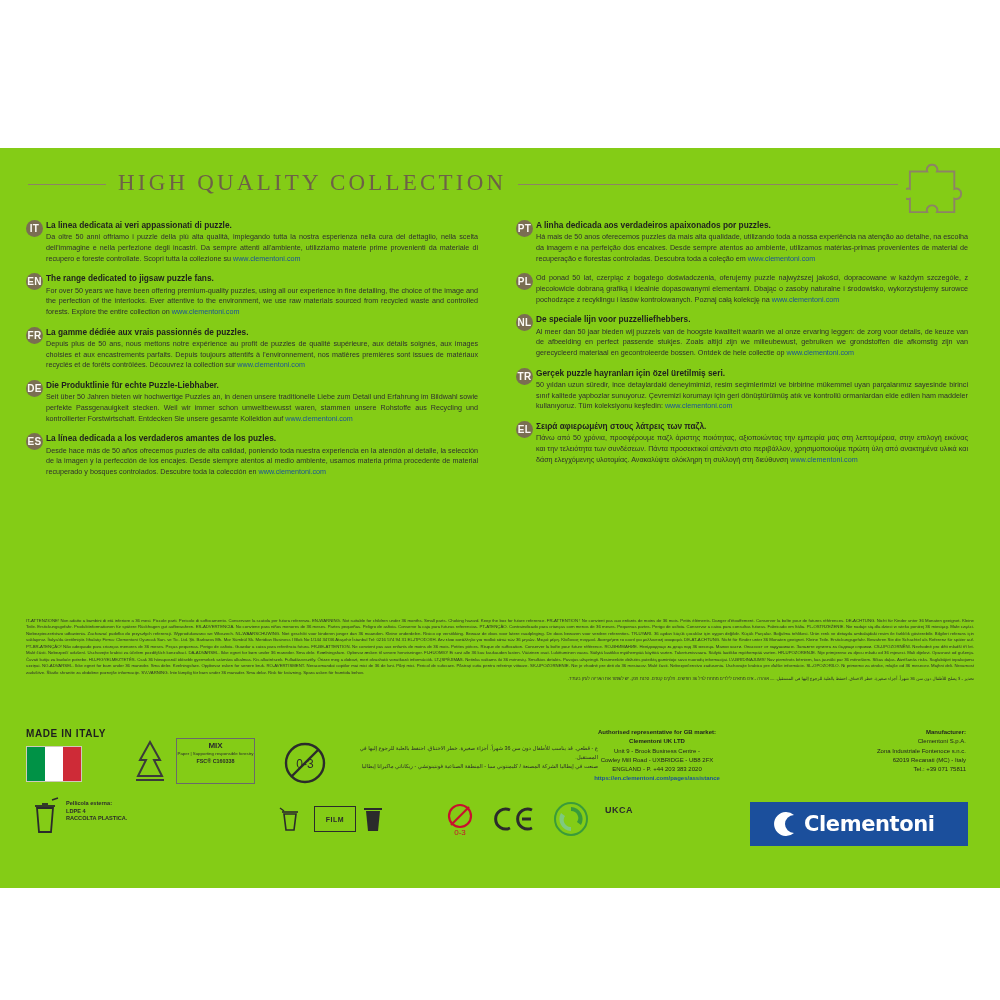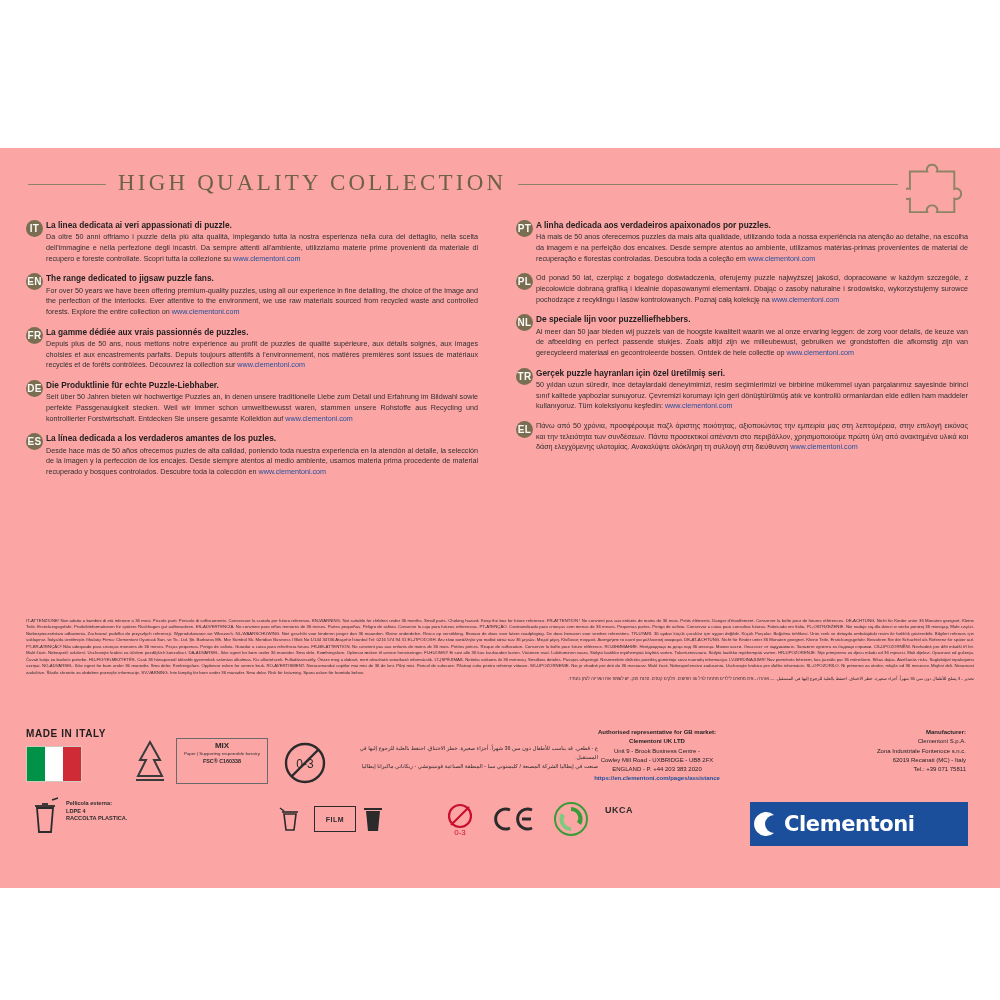--- a/index.html
+++ b/index.html
@@ -21,21 +21,21 @@
     width: 1000px;
     height: 1000px;
     background: #ffffff;
   }
   .sheet {
     position: absolute;
     left: 0;
     top: 148px;
     width: 1000px;
     height: 740px;
-    background: #fca5a5;
+    background: #84cc16;
   }
 
   
   .header {
     position: absolute;
     left: 28px;
     top: 14px;
     right: 28px;
     height: 52px;
   }
@@ -166,21 +166,21 @@
   }
   .flag i { flex: 1 1 auto; display: block; height: 100%; }
   .flag .g { background: #009246; }
   .flag .w { background: #ffffff; }
   .flag .r { background: #ce2b37; }
 
   .fsc {
     position: absolute;
     left: 150px;
     top: 10px;
-    width: 92px;
+    width: 79px;
     height: 46px;
     border: 1px solid #6a6a6a;
     text-align: center;
     padding-top: 2px;
     box-sizing: border-box;
   }
   .fsc .t1 { font-size: 8px; font-weight: bold; }
   .fsc .t2 { font-size: 4.4px; line-height: 1.15; margin-top: 1px; }
   .fsc .t3 { font-size: 5.4px; font-weight: bold; margin-top: 2px; }
   .fsc-tree {
@@ -274,21 +274,21 @@
 
   .logo {
     position: absolute;
     right: 6px;
     top: 74px;
     width: 218px;
     height: 44px;
     background: #1b4f9c;
     display: flex;
     align-items: center;
-    padding-left: 0;
+    padding-left: 20px;
     box-sizing: border-box;
     margin-left: 33px;
   }
   .logo .swoosh {
     width: 30px;
     height: 30px;
     margin-right: 4px;
     flex: 0 0 auto;
   }
   .logo .name {
@@ -389,20 +389,21 @@
           <div class="badge">TR</div>
           <div class="lang-body">
             <div class="lang-head">Gerçek puzzle hayranları için özel üretilmiş seri.</div>
             <div class="lang-text"><span>50 yıldan uzun süredir, ince detaylardaki deneyimimizi, resim seçimlerimizi ve birbirine mükemmel uyan parçalarımız sayesinde birinci sınıf kalitede yapbozlar sunuyoruz. Çevremizi korumayı için geri dönüştürülmüş atık ve kontrollü ormanlardan elde edilen ham maddeler kullanıyoruz. Tüm koleksiyonu keşfedin: </span><span class="url">www.clementoni.com</span></div>
           </div>
         </div>
 
         <div class="lang-block">
           <div class="badge">EL</div>
           <div class="lang-body">
+            <div class="lang-head">Σειρά αφιερωμένη στους λάτρεις των παζλ.</div>
             <div class="lang-text"><span>Πάνω από 50 χρόνια, προσφέρουμε παζλ άριστης ποιότητας, αξιοποιώντας την εμπειρία μας στη λεπτομέρεια, στην επιλογή εικόνας και την τελειότητα των συνδέσεων. Πάντα προσεκτικοί απέναντι στο περιβάλλον, χρησιμοποιούμε πρώτη ύλη από ανακτημένα υλικά και δάση ελεγχόμενης υλοτομίας. Ανακαλύψτε ολόκληρη τη συλλογή στη διεύθυνση </span><span class="url">www.clementoni.com</span></div>
           </div>
         </div>
 
       </div>
     </div>
 
     <div class="warnings">
       <span>IT-ATTENZIONE! Non adatto a bambini di età inferiore a 36 mesi. Piccole parti. Pericolo di soffocamento. Conservare la scatola per futura referenza. EN-WARNING. Not suitable for children under 36 months. Small parts. Choking hazard. Keep the box for future reference. FR-ATTENTION ! Ne convient pas aux enfants de moins de 36 mois. Petits éléments. Danger d'étouffement. Conserver la boîte pour de futures références. DE-ACHTUNG. Nicht für Kinder unter 36 Monaten geeignet. Kleine Teile. Erstickungsgefahr. Produktinformationen für spätere Rückfragen gut aufbewahren. ES-ADVERTENCIA. No conviene para niños menores de 36 meses. Partes pequeñas. Peligro de asfixia. Conserve la caja para futuras referencias. PT-ATENÇÃO. Contraindicado para crianças com menos de 36 meses. Pequenas partes. Perigo de asfixia. Conservar a caixa para consultas futuras. Fabricado em Itália. PL-OSTRZEŻENIE. Nie nadaje się dla dzieci w wieku poniżej 36 miesięcy. Małe części. Niebezpieczeństwo udławienia. Zachować pudełko do przyszłych referencji.</span>
       <span>Wyprodukowano we Włoszech. NL-WAARSCHUWING. Niet geschikt voor kinderen jonger dan 36 maanden. Kleine onderdelen. Risico op verstikking. Bewaar de doos voor latere raadpleging. De doos bewaren voor verdere referenties. TR-UYARI. 36 aydan küçük çocuklar için uygun değildir. Küçük Parçalar. Boğulma tehlikesi. Ürün renk ve detayda ambalajdaki resim ile farklılık gösterebilir. Bilgileri referans için saklayınız. İtalya'da üretilmiştir. Ithalatçı Firma: Clementoni Oyuncak San. ve Tic. Ltd. Şti. Barbaros Mh. Mor Sümbül Sk. Meridian Business I Blok No:1/144 34746 Ataşehir İstanbul Tel: 0216 574 94 31 EL-ΠΡΟΣΟΧΗ. Δεν είναι κατάλληλο για παιδιά κάτω των 36 μηνών. Μικρά μέρη. Κίνδυνος πνιγμού. Διατηρήστε το κουτί για μελλοντική αναφορά.</span>

